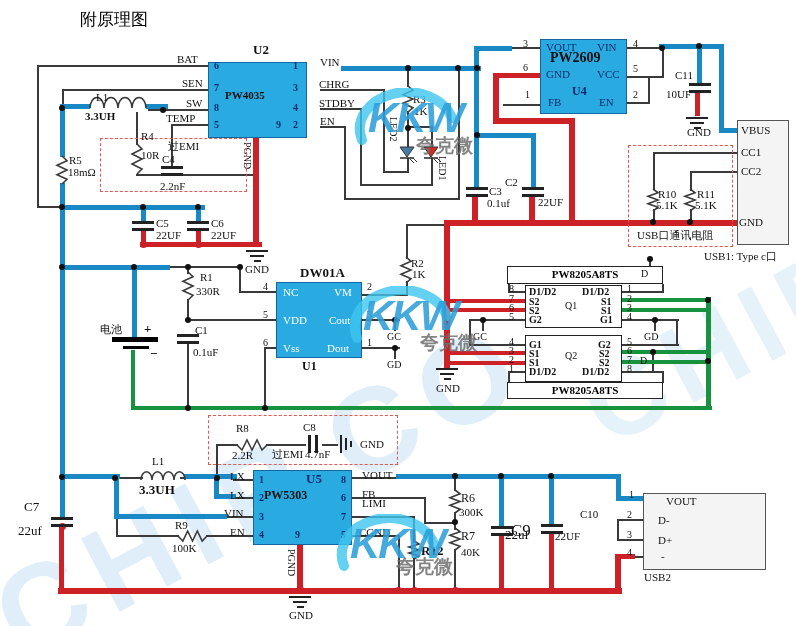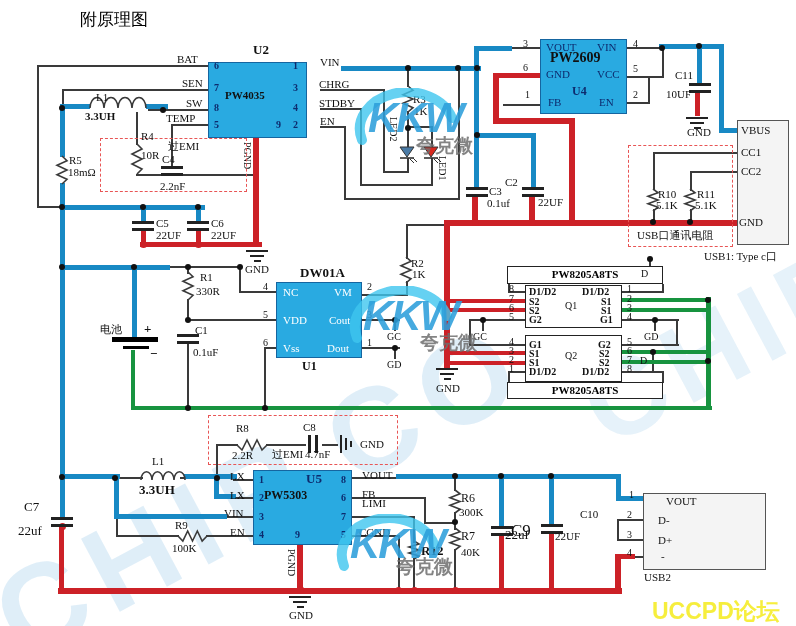--- a/index.html
+++ b/index.html
@@ -573,14 +573,13 @@
       <path d="M14,52 A46,36 0 1 1 104,30" stroke="#3fc6ef" stroke-width="10" fill="none" stroke-linecap="round"></path>
     </svg>
   <span class="wm-kkw" style="left:363px;top:292px;">KKW</span>
   <span class="wm-brand" style="left:420px;top:330px;">夸克微</span>
   <svg width="120" height="66" style="position:absolute;left:330px;top:514px;opacity:.8;">
       <path d="M14,52 A46,36 0 1 1 104,30" stroke="#3fc6ef" stroke-width="10" fill="none" stroke-linecap="round"></path>
     </svg>
   <span class="wm-kkw" style="left:350px;top:520px;">KKW</span>
   <span class="wm-brand" style="left:396px;top:554px;">夸克微</span>
 
-  <span class="forum" style="left:652px;top:596px;">UCCPD论坛</span>
 </div>
 
 </body></html>

